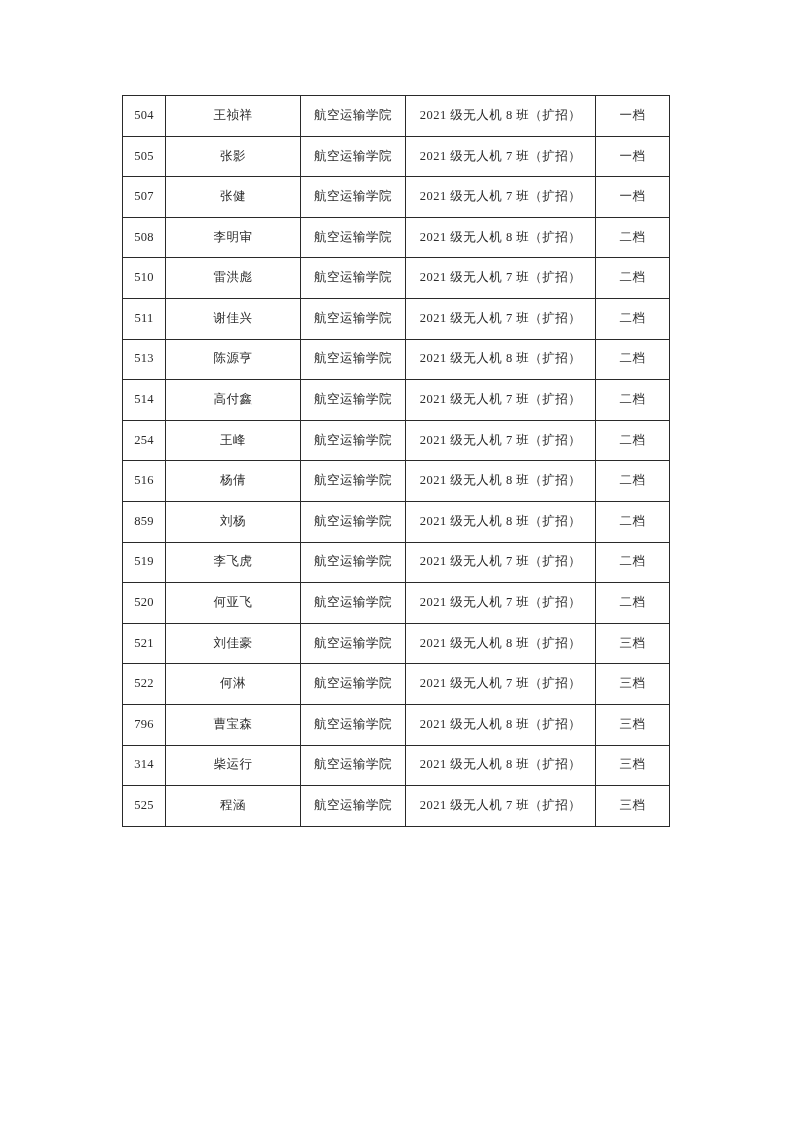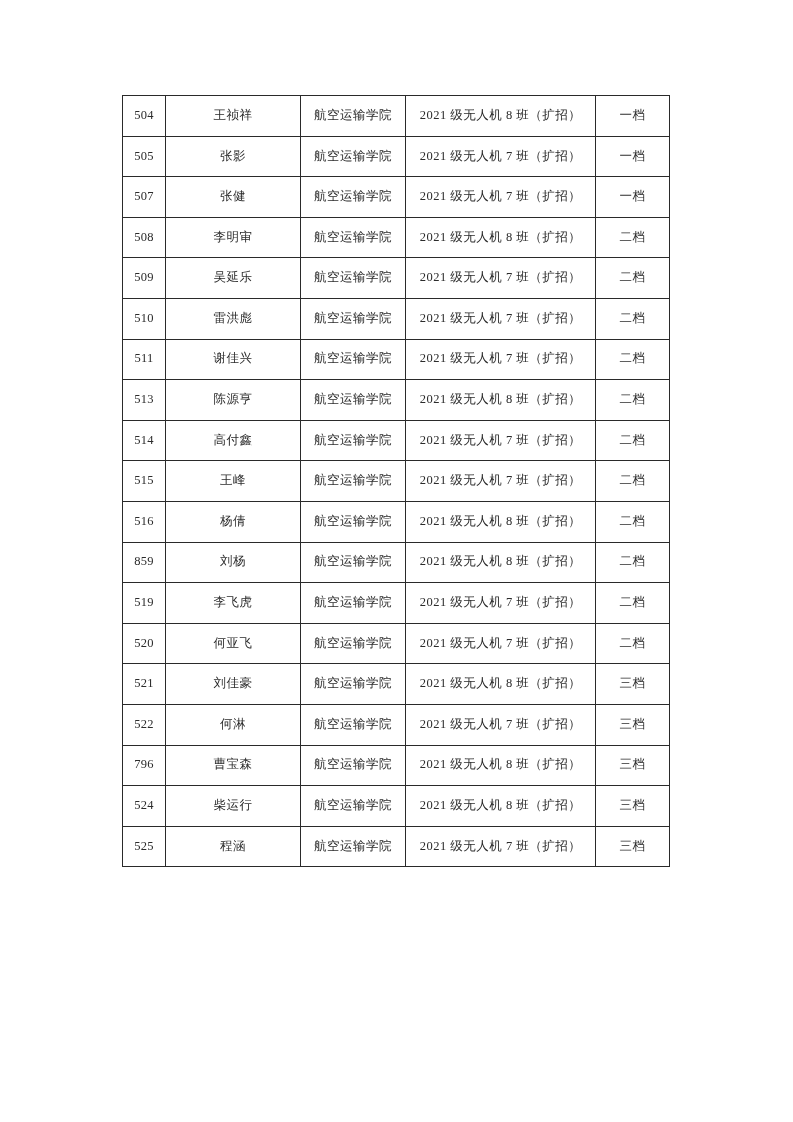--- a/index.html
+++ b/index.html
@@ -86,27 +86,20 @@
             <td class="cell-tier">一档</td>
           </tr>
           <tr>
             <td class="cell-no">508</td>
             <td class="cell-name">李明审</td>
             <td class="cell-college">航空运输学院</td>
             <td class="cell-class_name">2021 级无人机 8 班（扩招）</td>
             <td class="cell-tier">二档</td>
           </tr>
           <tr>
-            <td class="cell-no">509</td>
-            <td class="cell-name">吴延乐</td>
-            <td class="cell-college">航空运输学院</td>
-            <td class="cell-class_name">2021 级无人机 7 班（扩招）</td>
-            <td class="cell-tier">二档</td>
-          </tr>
-          <tr>
             <td class="cell-no">510</td>
             <td class="cell-name">雷洪彪</td>
             <td class="cell-college">航空运输学院</td>
             <td class="cell-class_name">2021 级无人机 7 班（扩招）</td>
             <td class="cell-tier">二档</td>
           </tr>
           <tr>
             <td class="cell-no">511</td>
             <td class="cell-name">谢佳兴</td>
             <td class="cell-college">航空运输学院</td>
@@ -121,21 +114,21 @@
             <td class="cell-tier">二档</td>
           </tr>
           <tr>
             <td class="cell-no">514</td>
             <td class="cell-name">高付鑫</td>
             <td class="cell-college">航空运输学院</td>
             <td class="cell-class_name">2021 级无人机 7 班（扩招）</td>
             <td class="cell-tier">二档</td>
           </tr>
           <tr>
-            <td class="cell-no">515</td>
+            <td class="cell-no">254</td>
             <td class="cell-name">王峰</td>
             <td class="cell-college">航空运输学院</td>
             <td class="cell-class_name">2021 级无人机 7 班（扩招）</td>
             <td class="cell-tier">二档</td>
           </tr>
           <tr>
             <td class="cell-no">516</td>
             <td class="cell-name">杨倩</td>
             <td class="cell-college">航空运输学院</td>
             <td class="cell-class_name">2021 级无人机 8 班（扩招）</td>
@@ -177,21 +170,21 @@
             <td class="cell-tier">三档</td>
           </tr>
           <tr>
             <td class="cell-no">796</td>
             <td class="cell-name">曹宝森</td>
             <td class="cell-college">航空运输学院</td>
             <td class="cell-class_name">2021 级无人机 8 班（扩招）</td>
             <td class="cell-tier">三档</td>
           </tr>
           <tr>
-            <td class="cell-no">524</td>
+            <td class="cell-no">314</td>
             <td class="cell-name">柴运行</td>
             <td class="cell-college">航空运输学院</td>
             <td class="cell-class_name">2021 级无人机 8 班（扩招）</td>
             <td class="cell-tier">三档</td>
           </tr>
           <tr>
             <td class="cell-no">525</td>
             <td class="cell-name">程涵</td>
             <td class="cell-college">航空运输学院</td>
             <td class="cell-class_name">2021 级无人机 7 班（扩招）</td>

